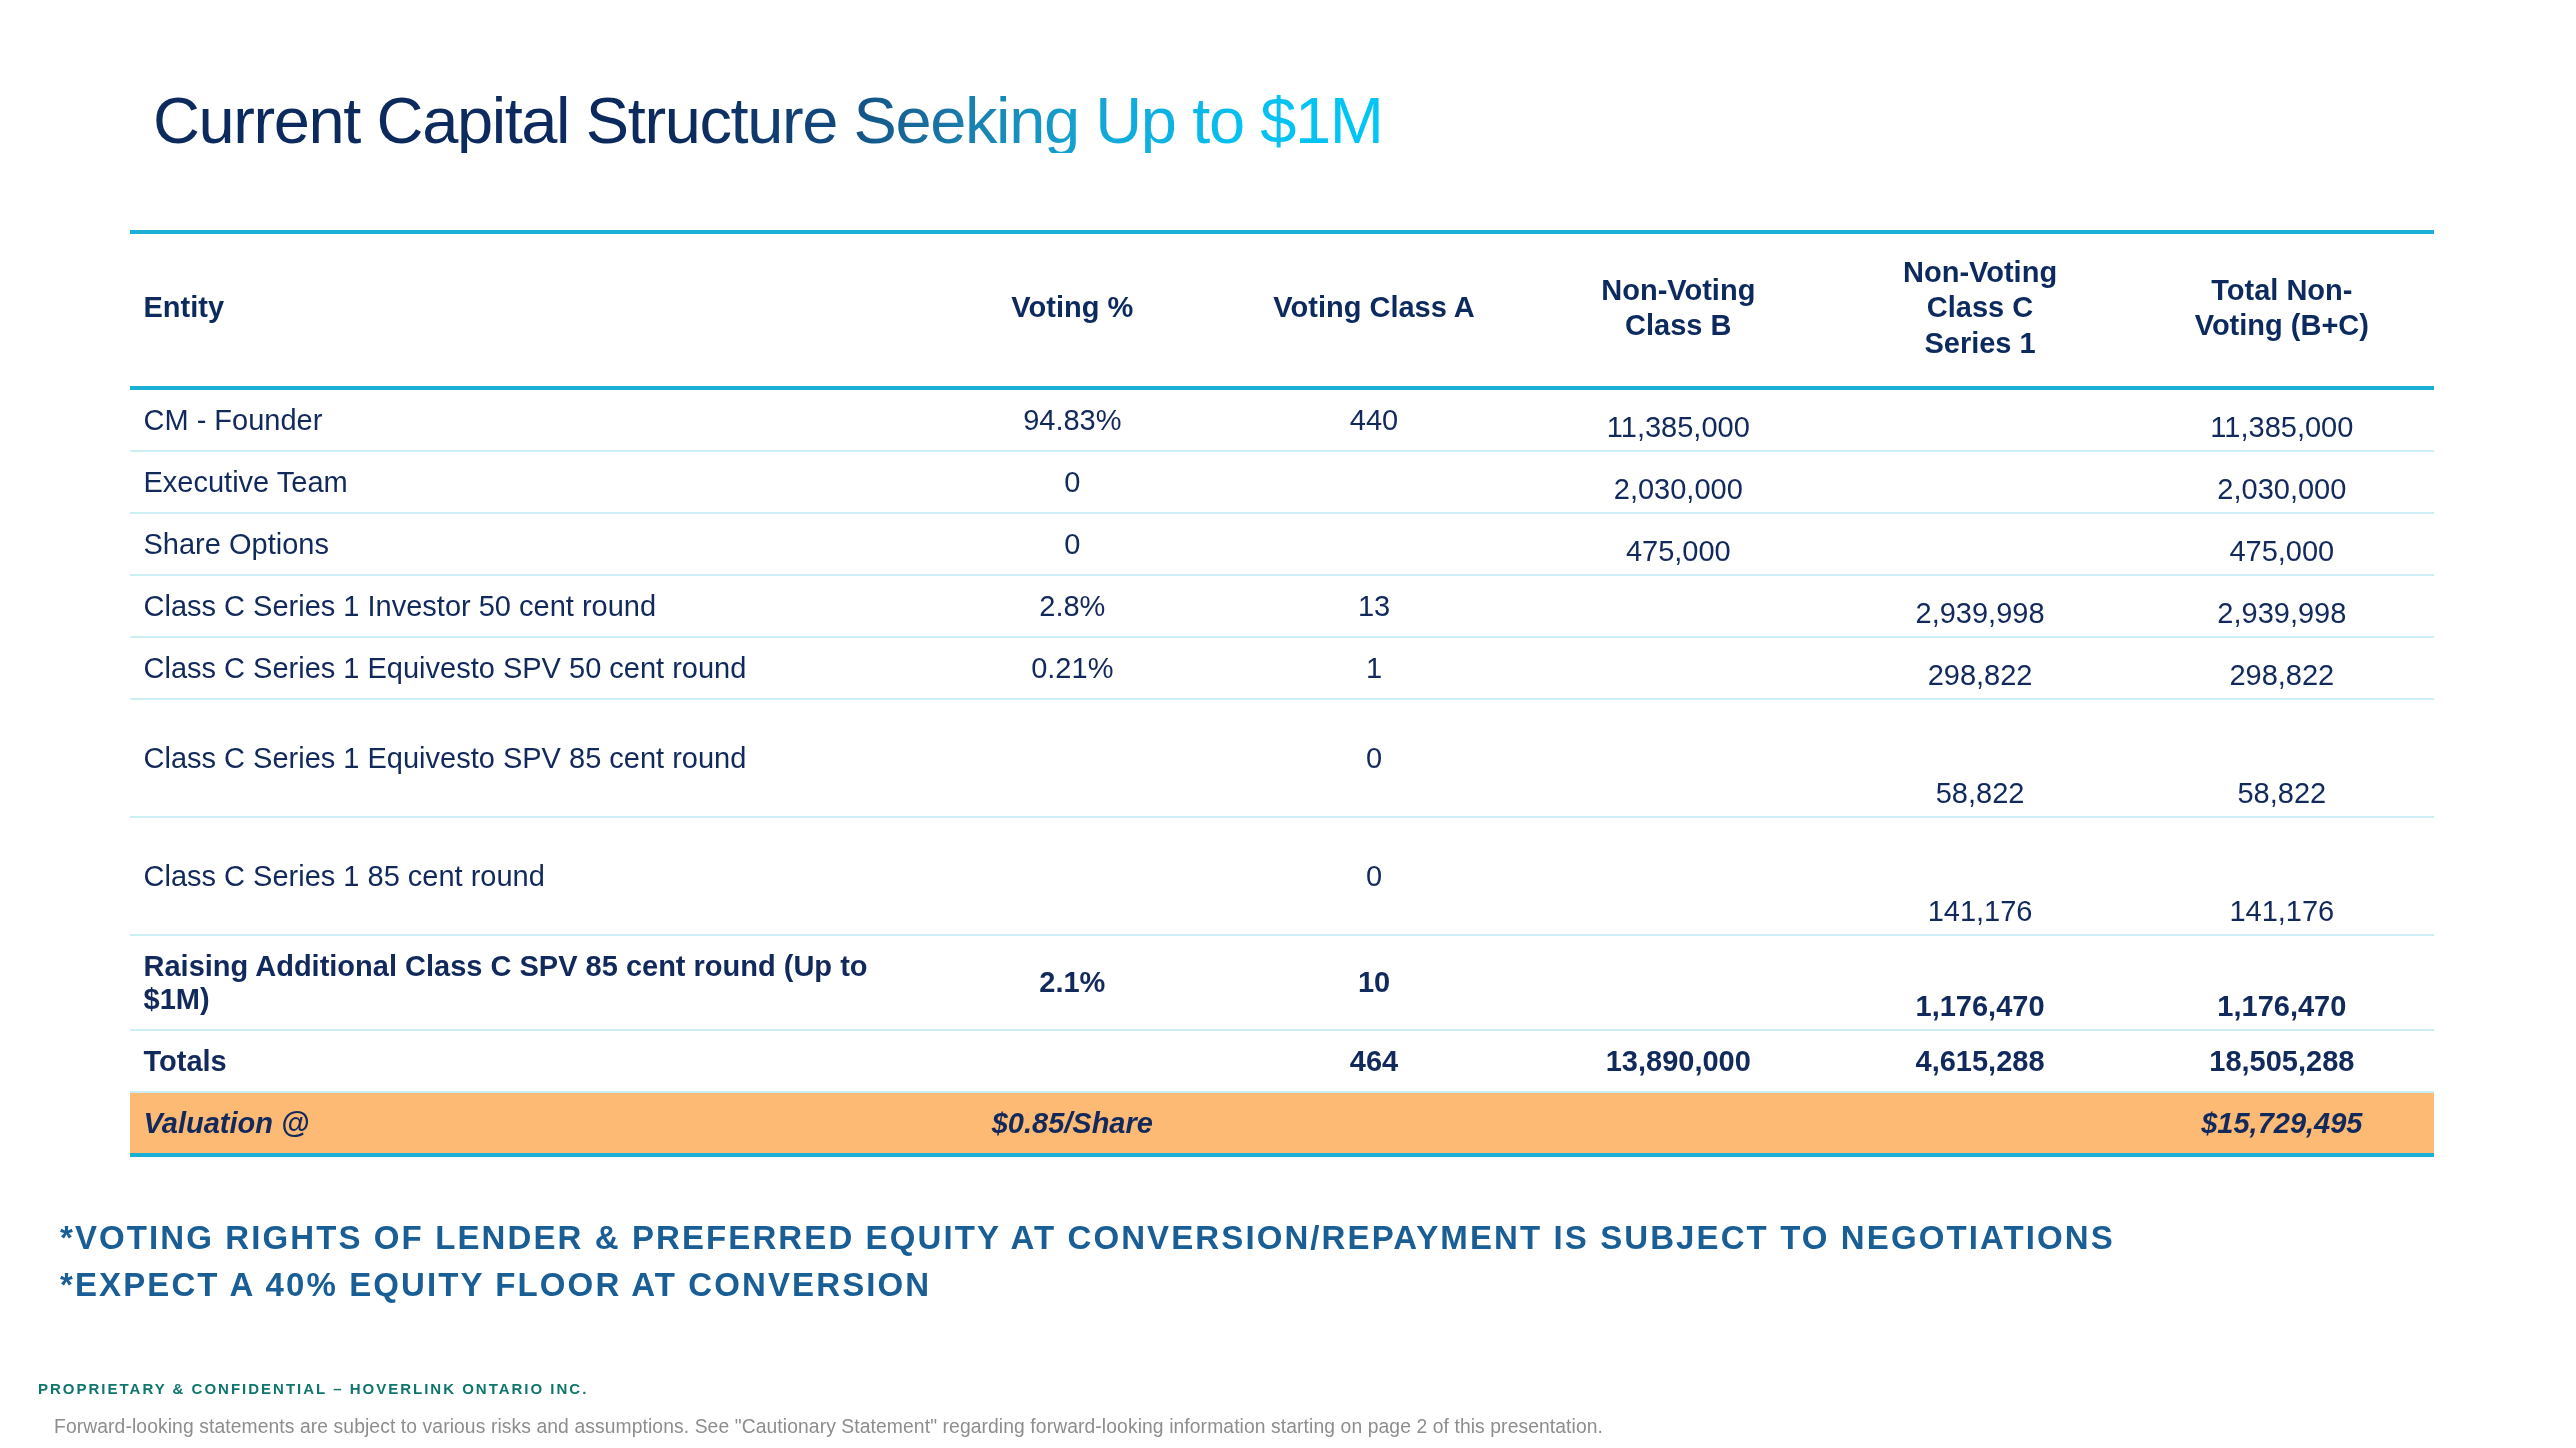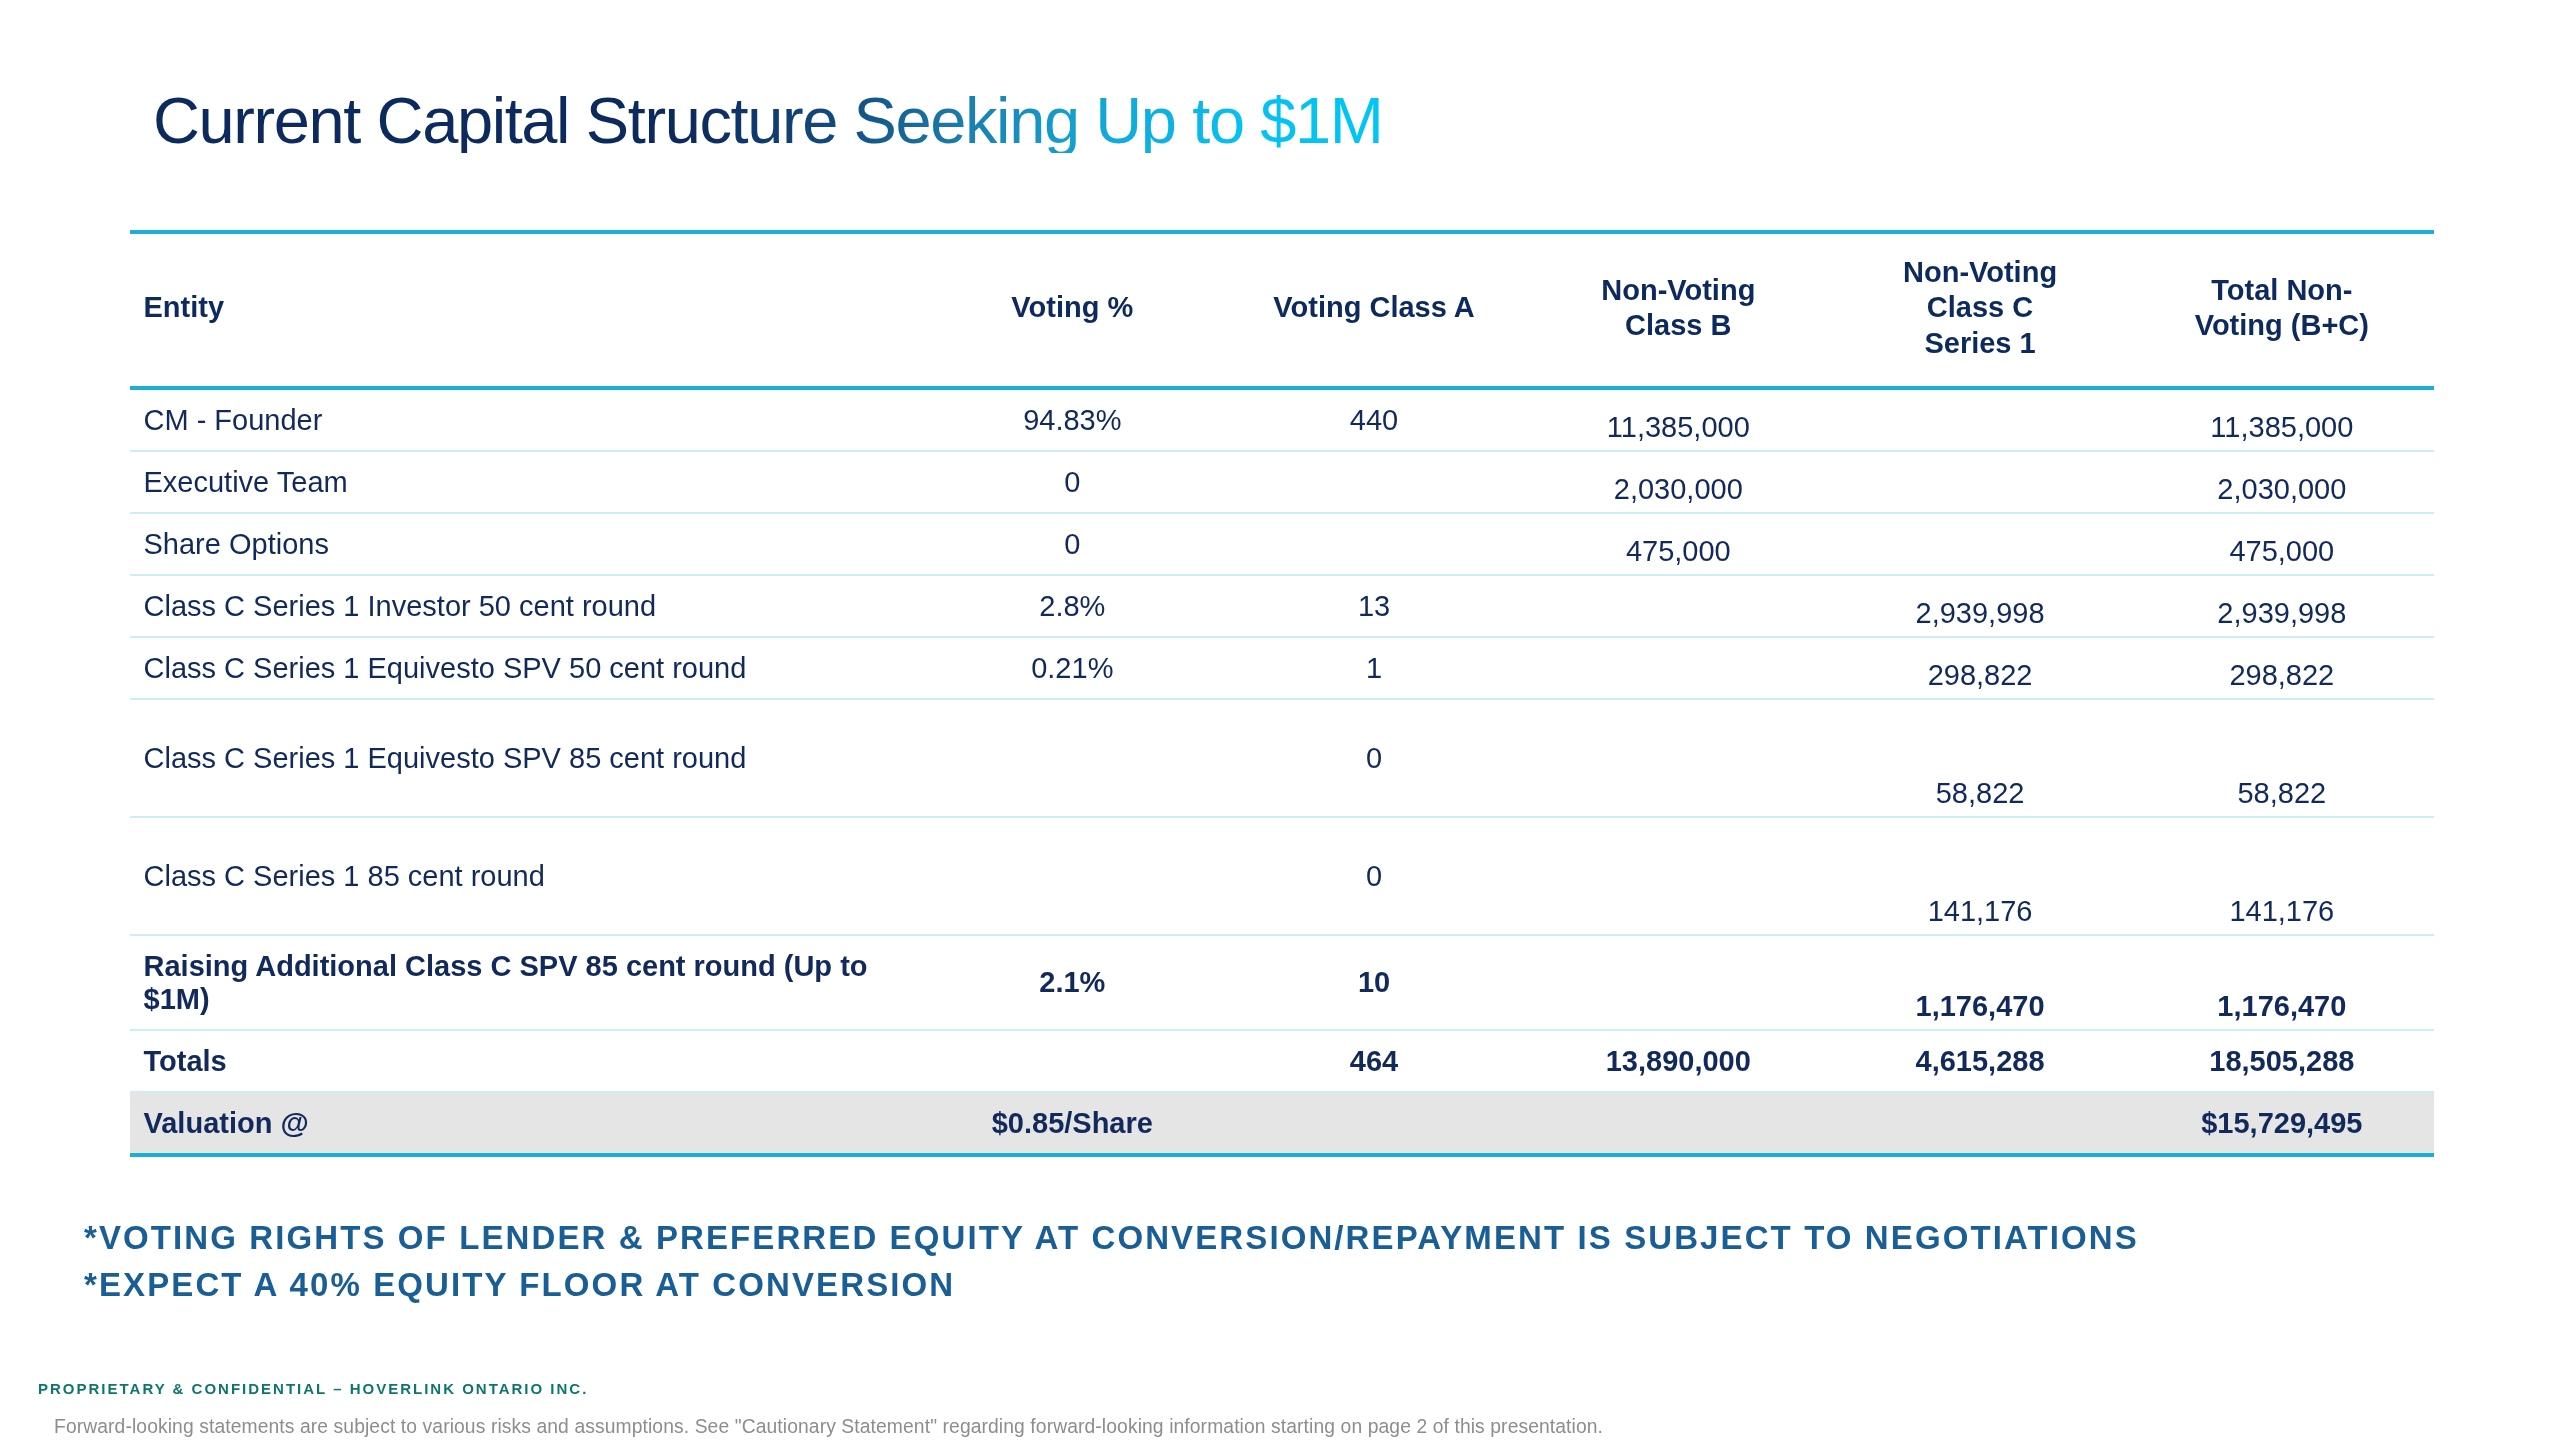--- a/index.html
+++ b/index.html
@@ -83,22 +83,23 @@
   
   .cap-table tbody td.lowered {
     vertical-align: bottom;
     padding-bottom: 6px;
   }
   .cap-table tbody tr.tall td { height: 89px; margin-top: 42px; }
   .cap-table tbody tr.row-bold td {
     font-weight: bold;
   }
   .cap-table tbody tr.row-valuation td {
-    background: #e5e5e5;
-    font-weight: bold;
+    background: #fdba74;
+    font-weight: bold;
+    font-style: italic;
   }
   .cap-table tbody tr.row-valuation td:first-child { }
   .cap-table tbody tr.row-totals td { border-bottom: 2.9px solid #cdeef7; }
   .cap-table tbody tr.row-valuation td { border-bottom: 4.8px solid #1CAFD5; }
 
   col.c-entity { width: 792px; }
   col.c-voting { width: 299px; }
   col.c-classa  { width: 304px; }
   col.c-classb  { width: 304px; }
   col.c-classc  { width: 299px; }
@@ -108,21 +109,21 @@
   .footnotes {
     position: absolute;
     left: 60px;
     top: 1215px;
     color: #1a5e96;
     font-size: 33px;
     font-weight: bold;
     letter-spacing: 2.1px;
     line-height: 1.42;
   }
-  .footnotes div { white-space: nowrap; margin-left: 24px; }
+  .footnotes div { white-space: nowrap; }
 
   
   .footer-confidential {
     position: absolute;
     left: 38px;
     top: 1380px;
     color: #0f766e;
     font-size: 15px;
     font-weight: bold;
     letter-spacing: 2px;

